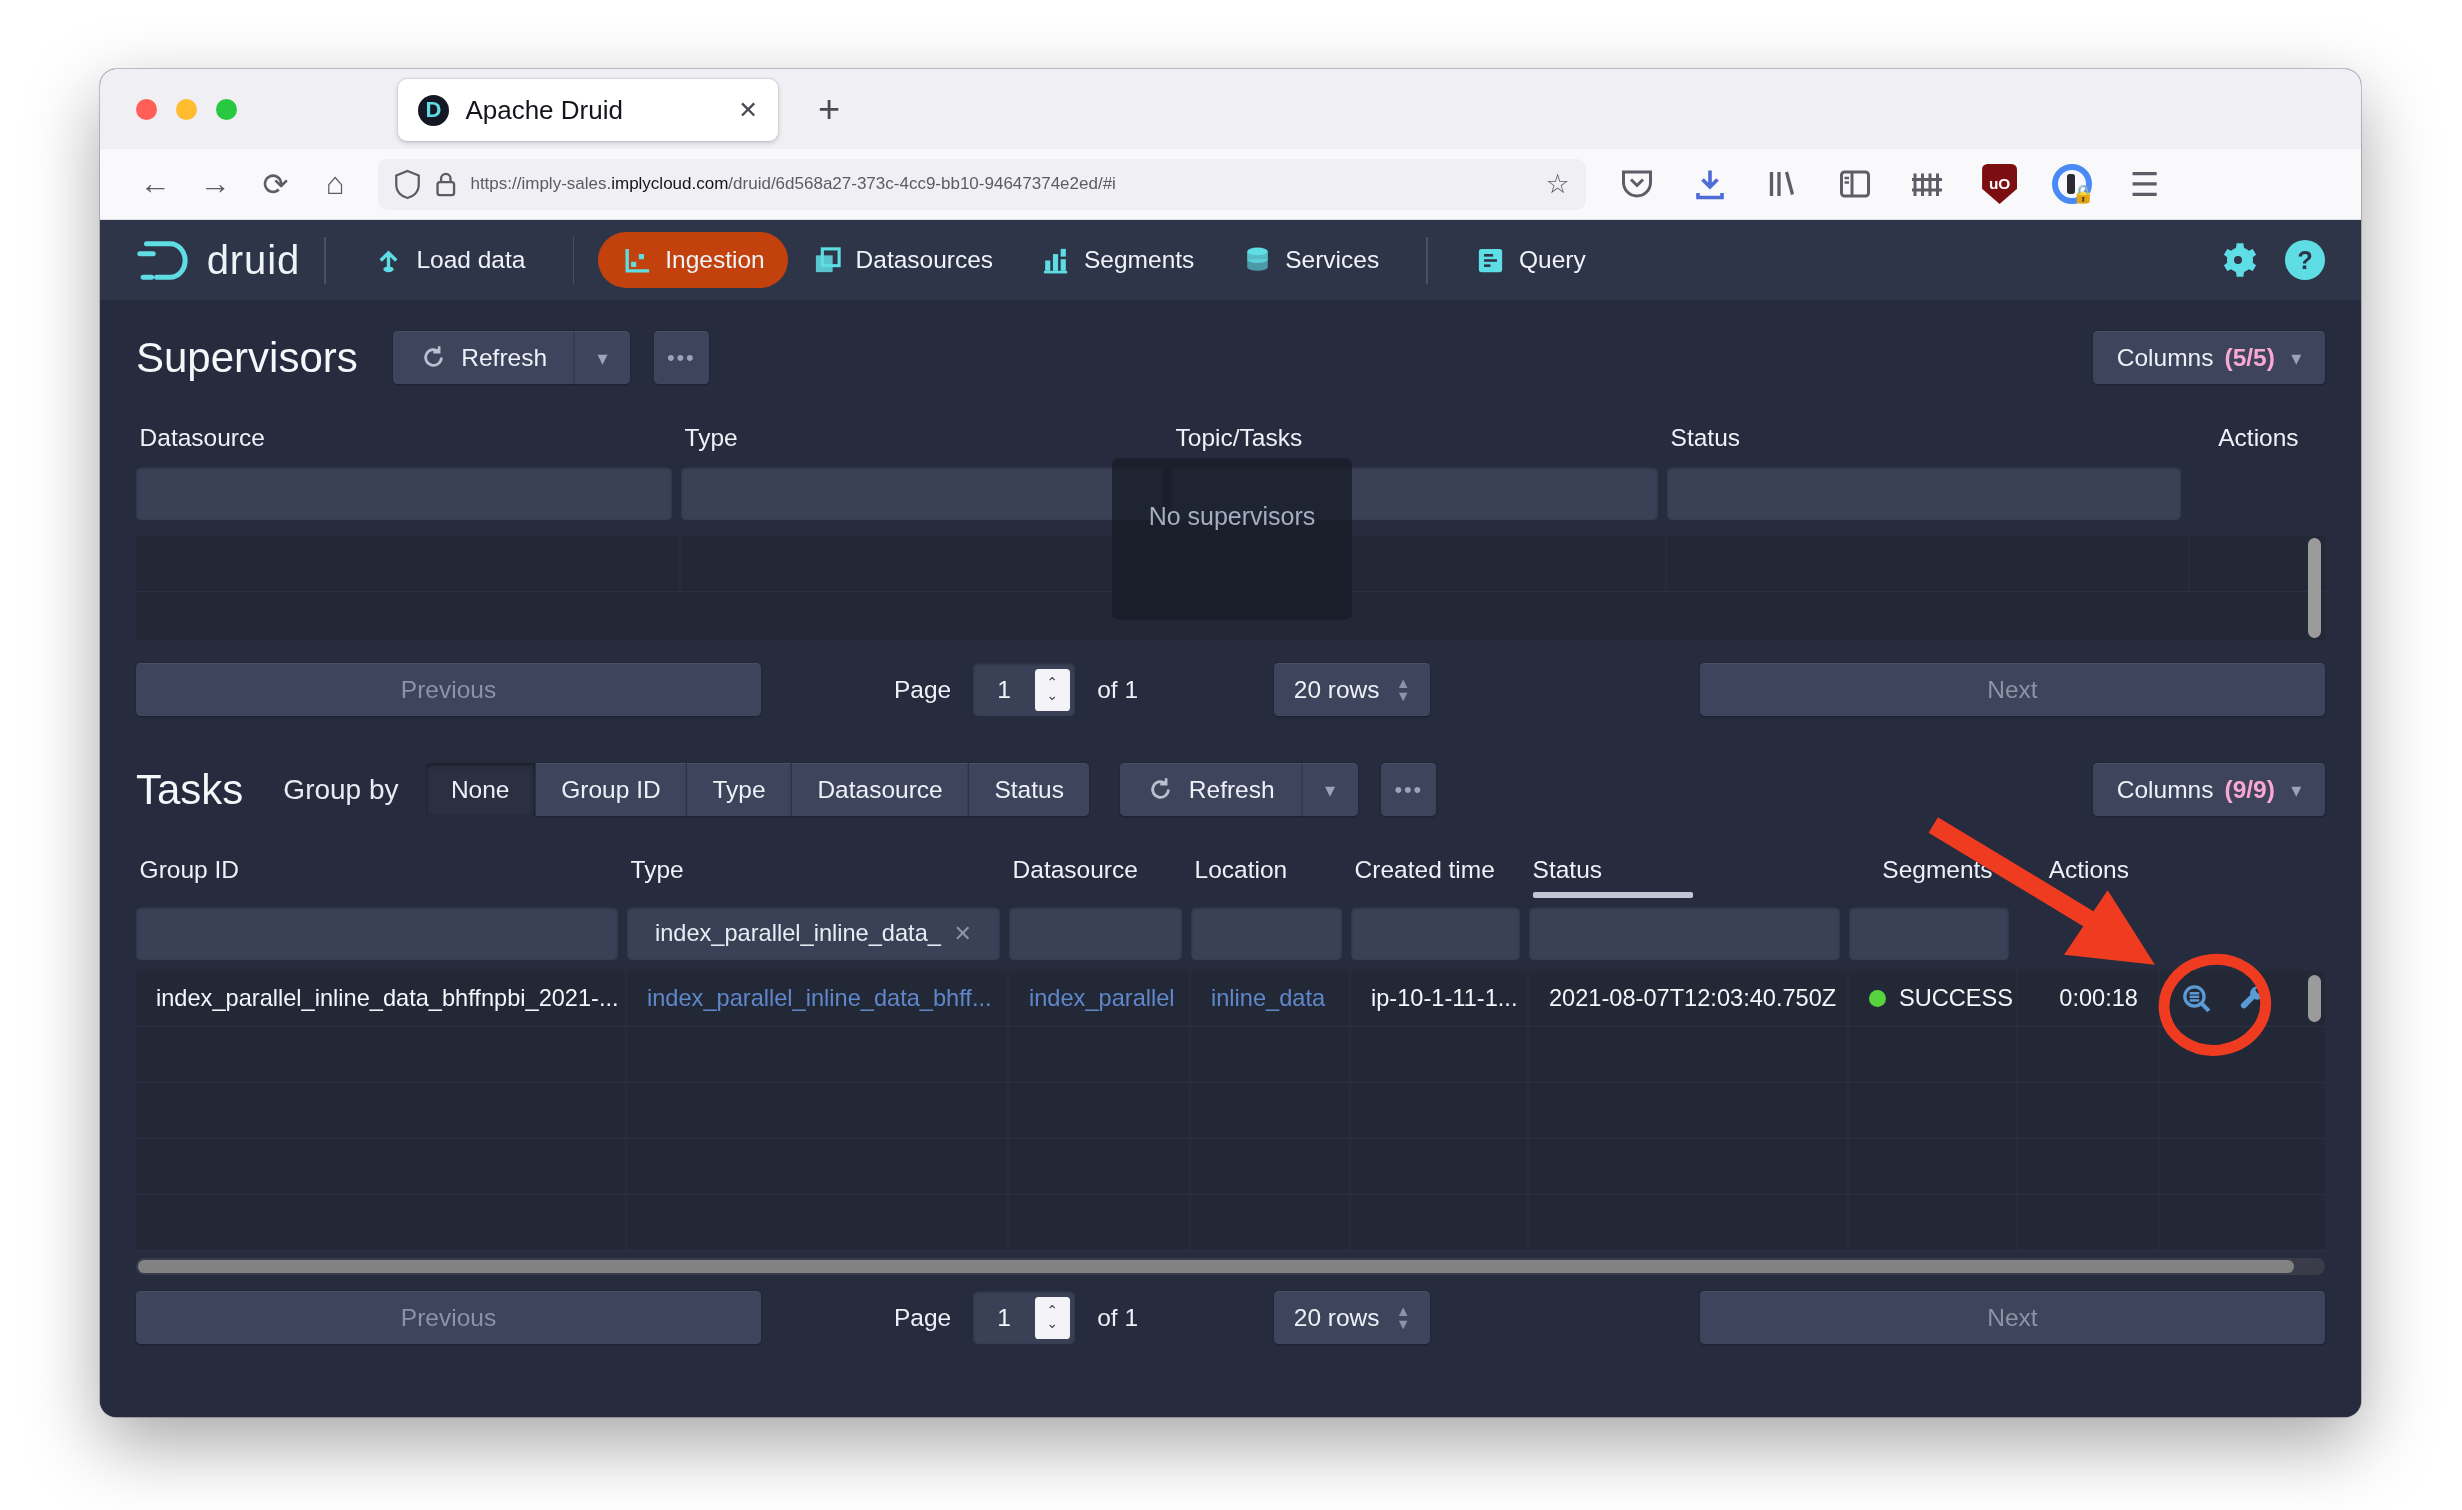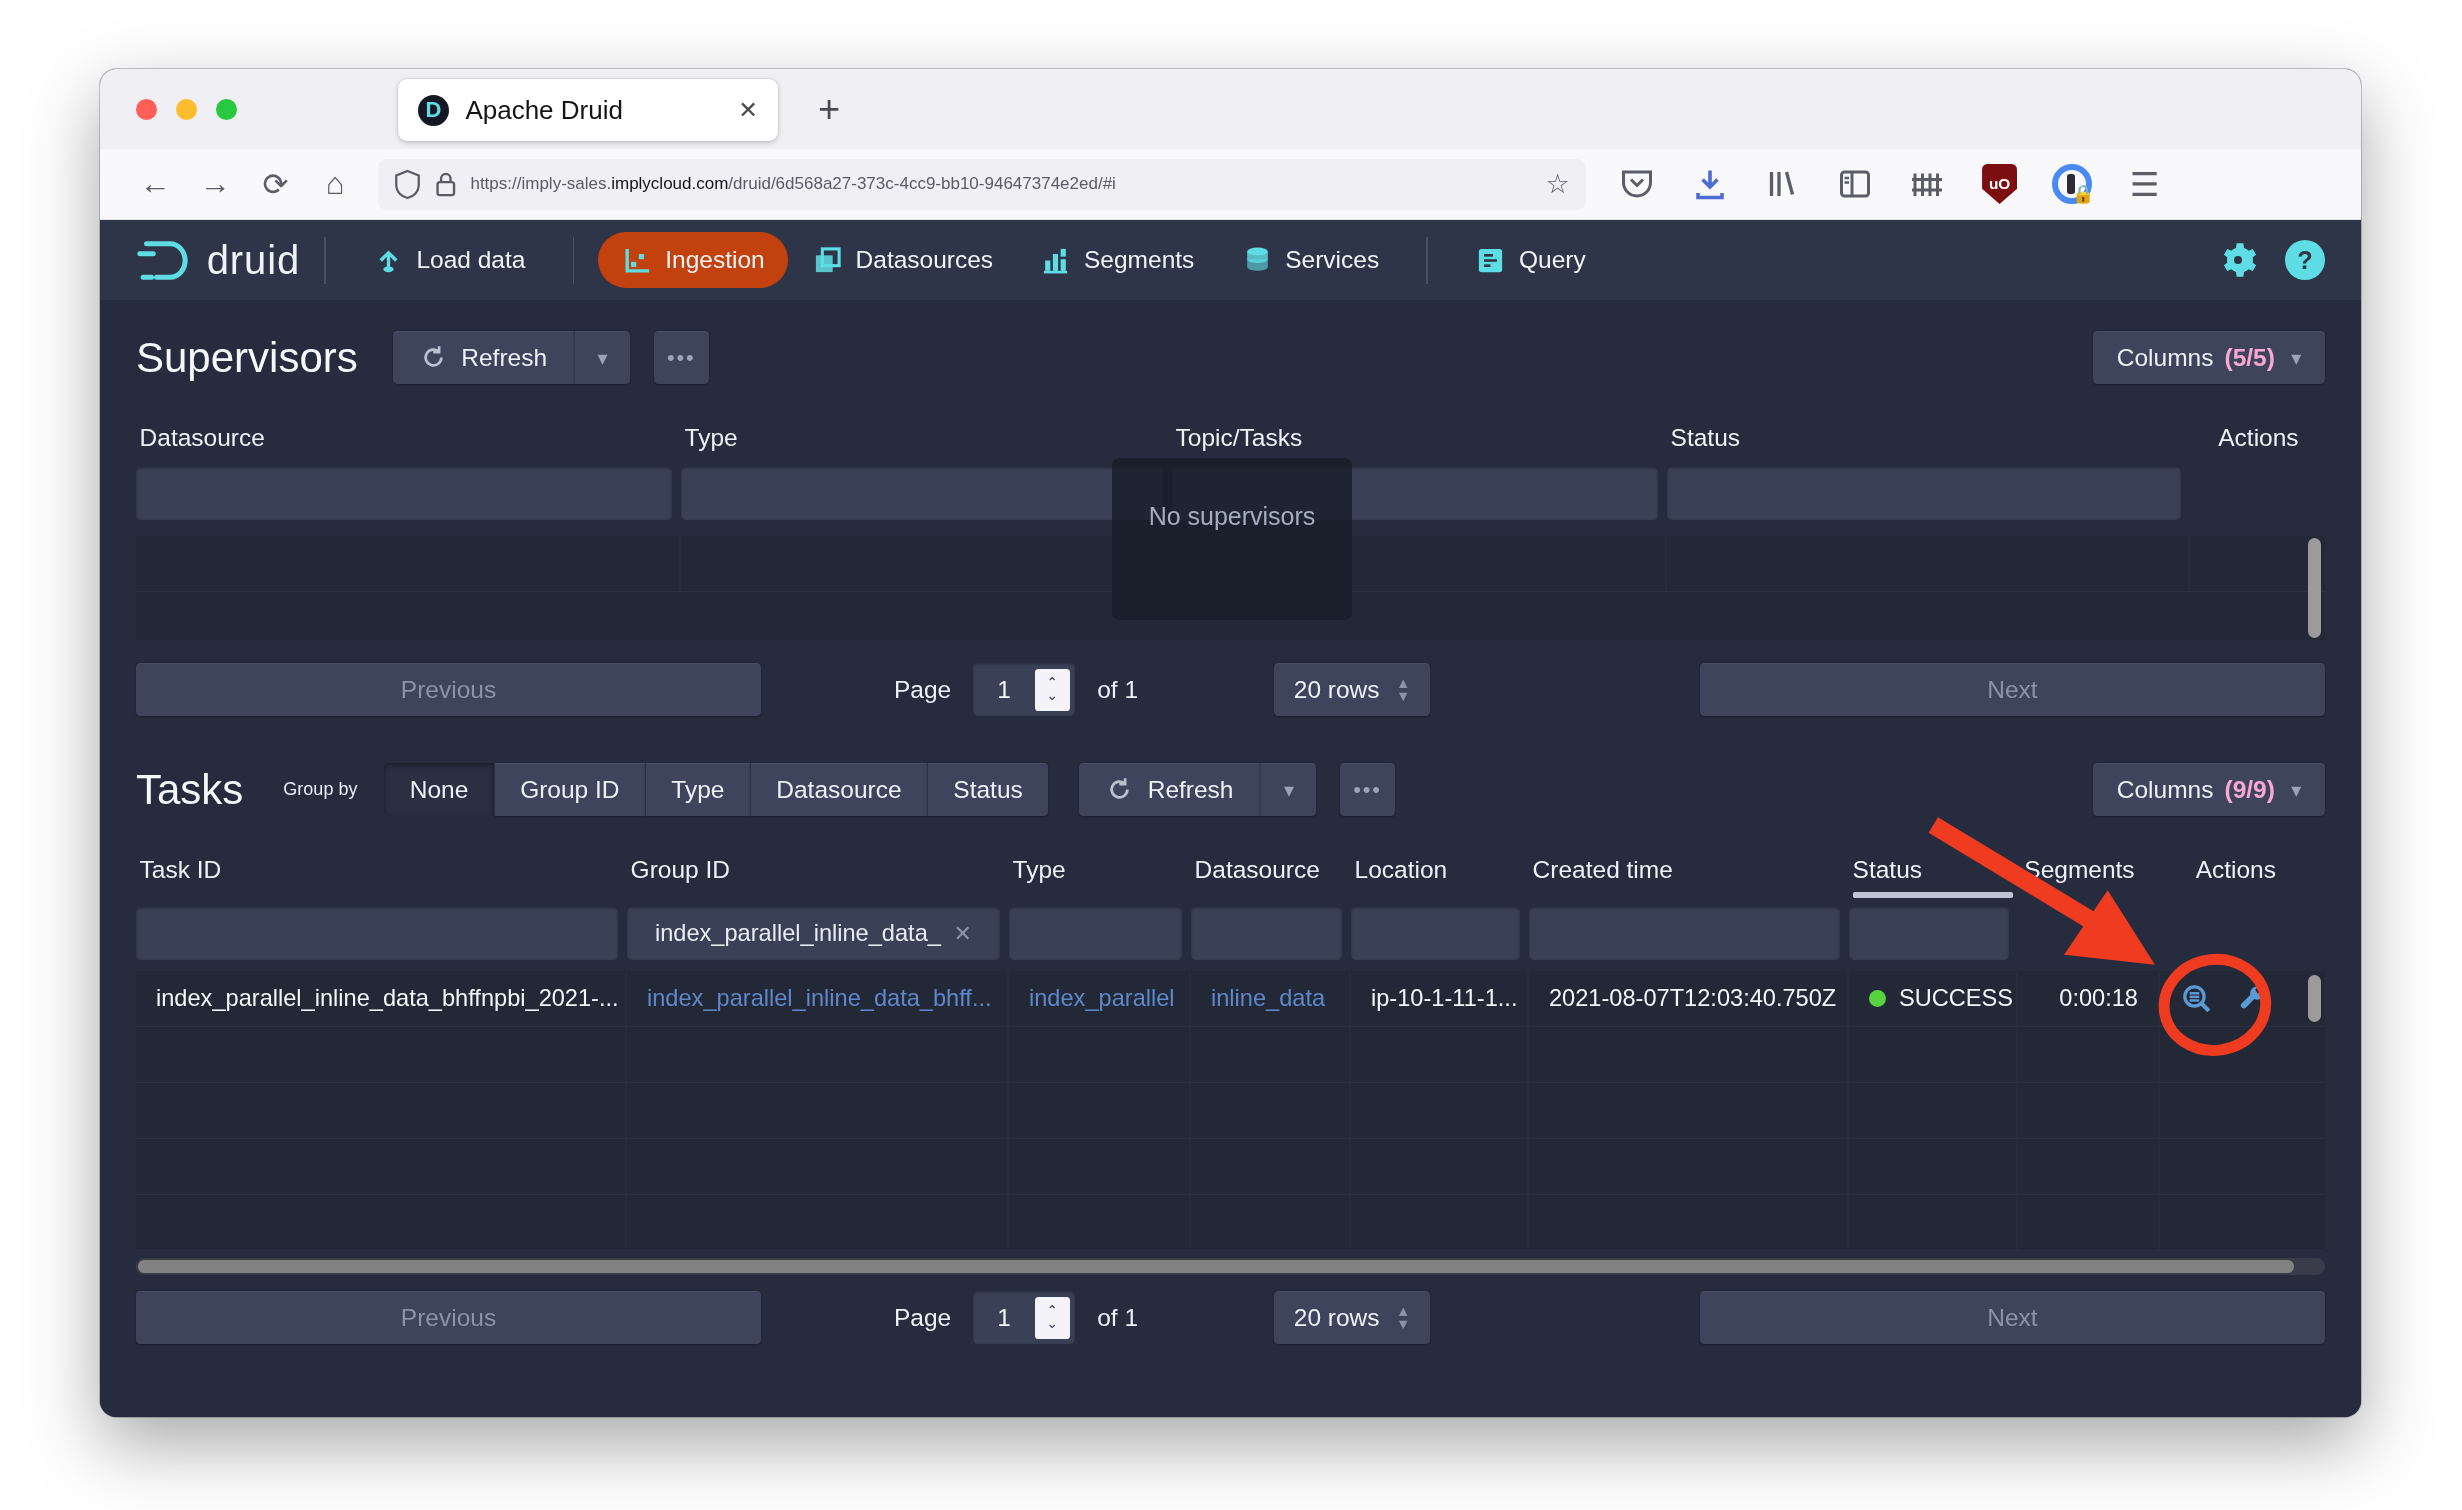--- a/index.html
+++ b/index.html
@@ -109,21 +109,21 @@
   .pager .next { margin-left:auto; }
   .page-cluster { display:flex; align-items:center; margin-left:133px; gap:22px; }
   .page-label, .of-label { font-size:24.5px; color:#eef2f8; }
   .page-input { width:102px; height:53px; background:#3a4156; border-radius:4.5px; display:flex; align-items:center; box-shadow:inset 0 0.9px 2.7px rgba(0,0,0,.35); }
   .page-input .val { flex:1; text-align:center; font-size:24.5px; color:#f3f6fa; }
   .stepper { width:35px; height:42px; background:#f4f4f8; border-radius:3.6px; margin-right:5.5px; display:flex; flex-direction:column; align-items:center; justify-content:center; color:#3c4157; font-size:13.6px; line-height:12.7px; }
   .rows-select { margin-left:auto; margin-right:134px; padding:0 20px; gap:16.4px; }
   .rows-select .updown { display:flex; flex-direction:column; color:#8b93a7; font-size:14.5px; line-height:12.7px; }
 
   
-  .groupby-label { font-size:18px; color:#e8edf4; margin-left:40px; }
+  .groupby-label { font-size:28px; color:#e8edf4; margin-left:40px; }
   .seg { display:flex; margin-left:27px; }
   .seg .btn { border-radius:0; padding:0 25.4px; }
   .seg .btn:first-child { border-radius:4.5px 0 0 4.5px; }
   .seg .btn:last-child { border-radius:0 4.5px 4.5px 0; }
   .seg .btn + .btn { border-left:1.8px solid #2c3145; }
   .seg .btn.sel { background:#2a3042; box-shadow:inset 0 1.8px 5.5px rgba(0,0,0,.45); }
 
   
   .annot { position:absolute; left:0; top:0; width:2462px; height:1510px; pointer-events:none; }
 
@@ -410,21 +410,20 @@
             <span>•••</span>
           </div>
         <div class="btn columns-btn">
           <span>Columns</span>
           <span class="count">(9/9)</span>
           <span class="caret">▾</span>
         </div>
       </div>
 
       <div class="grid-task mt44">
-        <div class="th">Task ID</div>
         <div class="th">Group ID</div>
         <div class="th">Type</div>
         <div class="th">Datasource</div>
         <div class="th">Location</div>
         <div class="th">Created time</div>
         <div class="th"><span>Status</span><div class="sort-bar"></div></div>
         <div class="th right">Segments</div>
         <div class="th" style="text-align:right;padding-right:31px;">Actions</div>
       </div>
       <div class="grid-task" style="margin-top:9px;">

